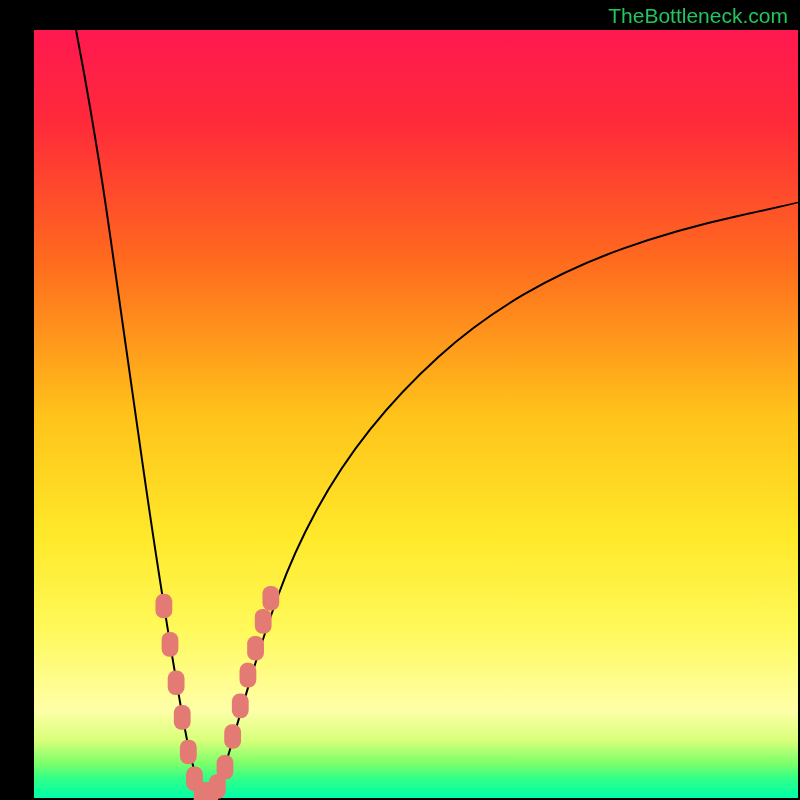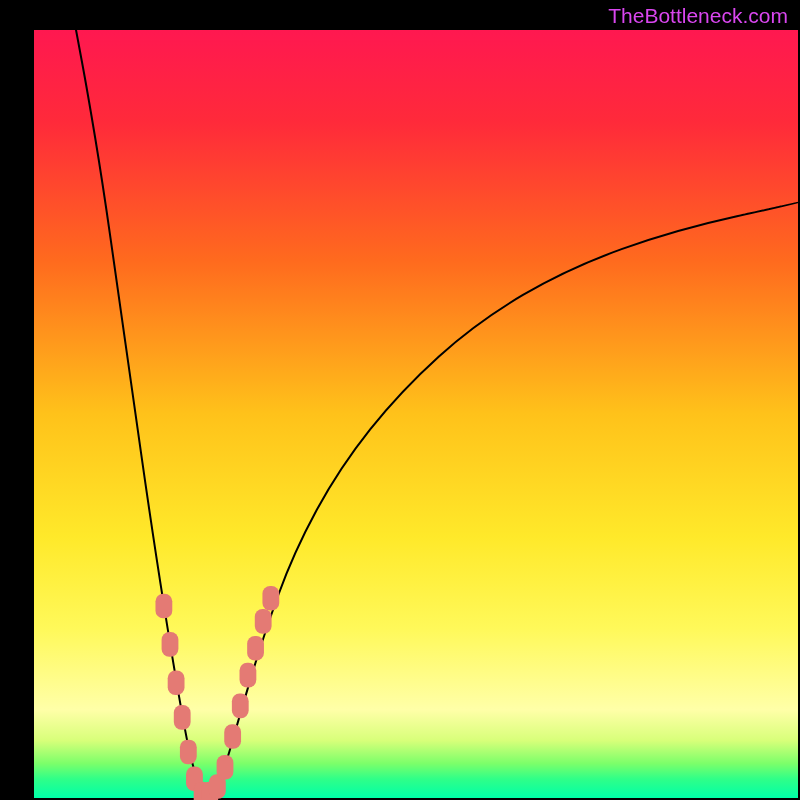--- a/index.html
+++ b/index.html
@@ -14,21 +14,21 @@
     position: relative;
     width: 800px;
     height: 800px;
   }
   .watermark {
     position: absolute;
     top: 4px;
     right: 12px;
     font-family: Arial, Helvetica, sans-serif;
     font-size: 21px;
-    color: #d946ef;
+    color: #22c55e;
     letter-spacing: 0px;
     z-index: 10;
     user-select: none;
   }
   svg {
     position: absolute;
     left: 0;
     top: 0;
   }
 </style>

